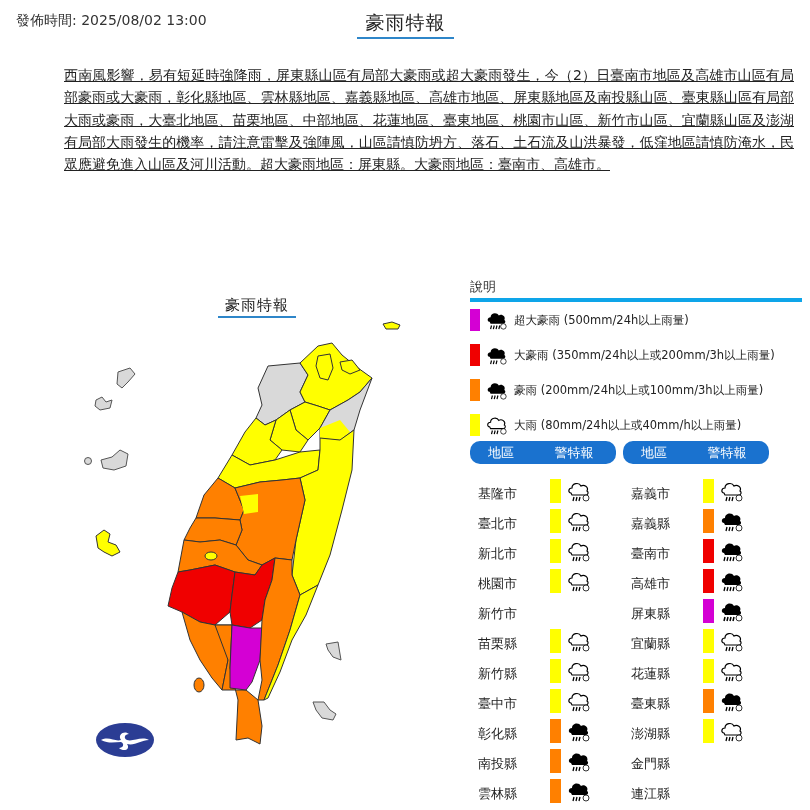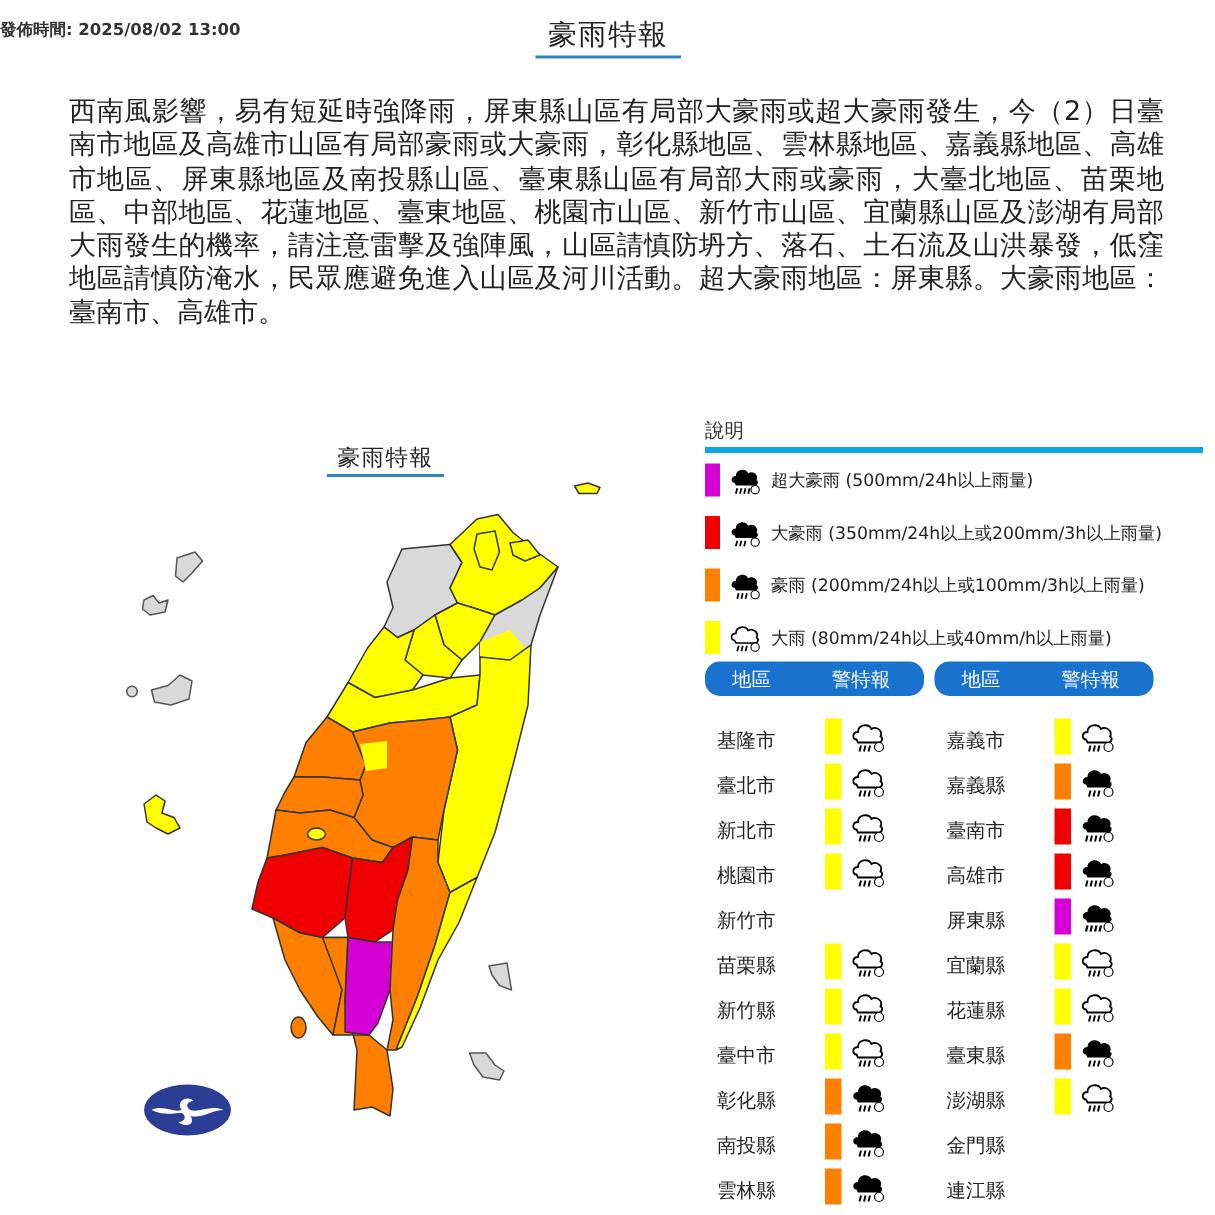--- a/index.html
+++ b/index.html
@@ -1,22 +1,22 @@
 <!DOCTYPE html>
 <html><head>
 <meta charset="utf-8">
 <style>
   html, body { margin:0; padding:0; background:#ffffff; }
   body { width:810px; height:810px; position:relative; overflow:hidden;
          font-family:"DejaVu Sans","Liberation Sans",sans-serif; color:#222; }
-  .issue-time { position:absolute; left:0; top:12px; font-size:11px; color:#333;font-weight:bold; }
+  .issue-time { position:absolute; left:16px; top:12px; font-size:14px; color:#333; }
   .main-title { position:absolute; left:357px; top:10px; width:97px; text-align:center;
                 font-size:19px; color:#222; border-bottom:2px solid #2e86c9; padding-bottom:1px; letter-spacing:1px; }
-  .bulletin { position:absolute; left:46px; top:64px; width:730px; font-size:18px; line-height:22.3px; color:#222;
-              text-align:justify; }
+  .bulletin { position:absolute; left:64px; top:64px; width:730px; font-size:14px; line-height:22.3px; color:#222;
+              text-align:justify;text-decoration:underline; }
   .map-title { position:absolute; left:218px; top:296px; width:78px; text-align:center;
                font-size:15px; color:#222; border-bottom:2px solid #2e86c9; padding-bottom:1px; letter-spacing:1px; }
   .logo { position:absolute; left:95px; top:722px; width:60px; height:36px; }
   .legend { position:absolute; left:470px; top:278px; width:332px; }
   .legend-title { font-size:13px; color:#333; padding-bottom:2px; border-bottom:4px solid #0ea5e9; }
   .legend-item { display:flex; align-items:center; height:34px; margin-top:1px; }
   .legend-swatch { width:10px; height:22px; margin-right:6px; }
   .legend-icon { width:22px; height:22px; margin-right:6px; }
   .legend-label { font-size:11.5px; color:#222; white-space:nowrap; }
   .warn-table { position:absolute; top:441px; width:146px; }

